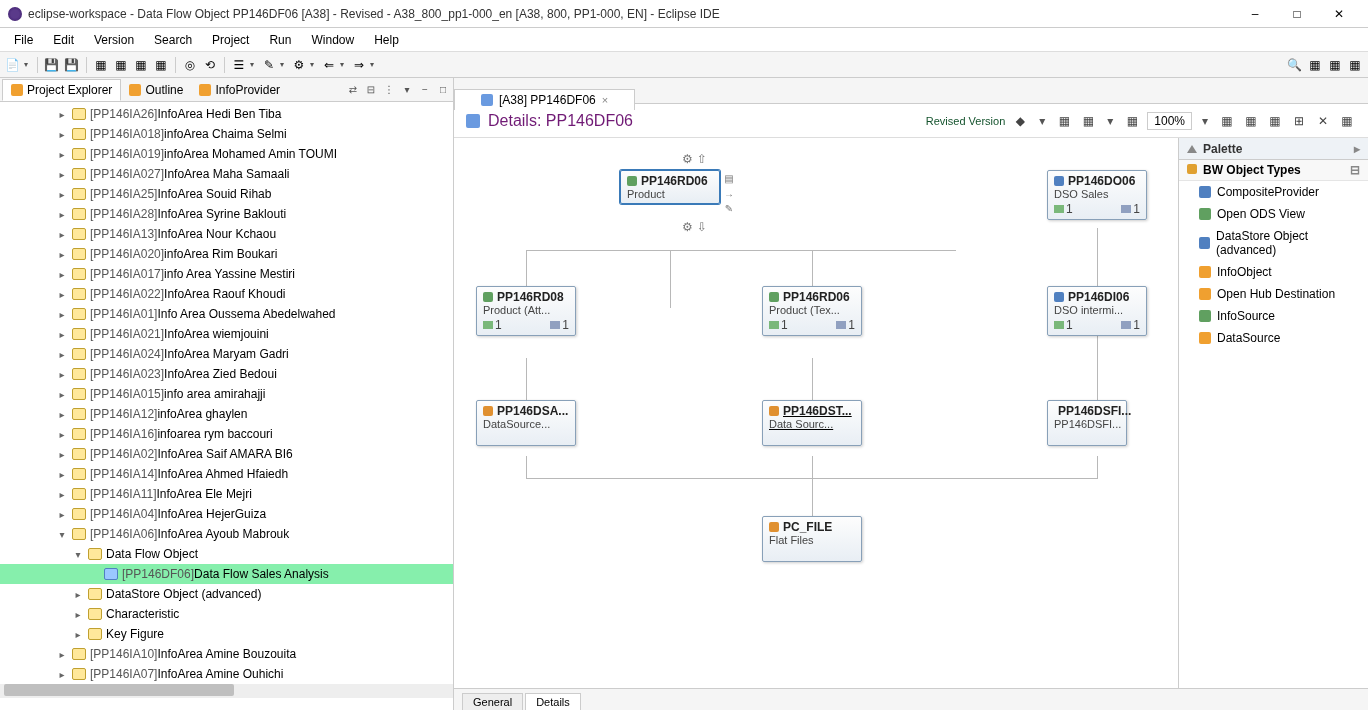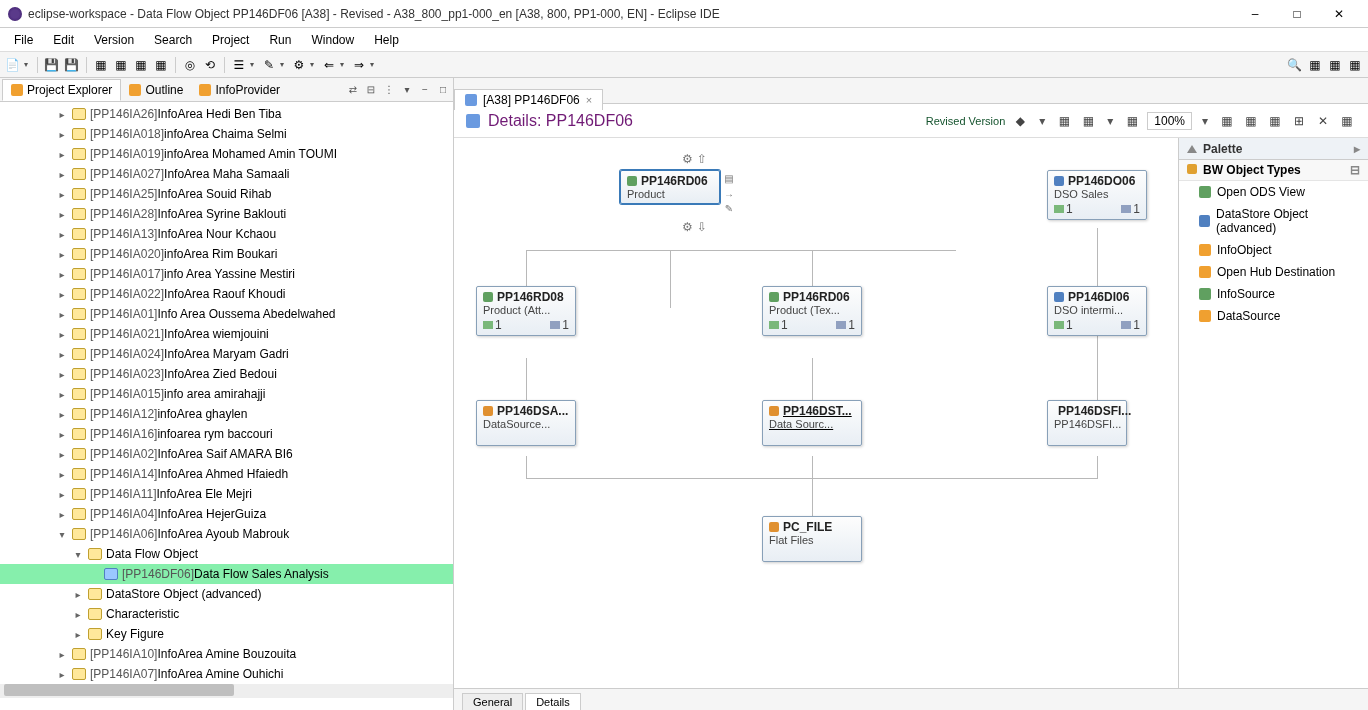--- a/index.html
+++ b/index.html
@@ -43,21 +43,21 @@
 .tree-item .node-icon.folder { background: #ffe89a; border-color: #c0a030; }
 .tree-item .node-icon.obj { background: #9ac8ff; border-color: #5080c0; }
 .tree-item .code { color: #555; }
 .tree-item .label { color: #000; }
 .tree .hscroll-track { position: sticky; bottom: 0; height: 14px; background: #eee; }
 .tree .hscroll-thumb { height: 12px; width: 230px; background: #bfbfbf; margin-left: 4px; border-radius: 2px; }
 
 
 .editor-area { flex: 1; display: flex; flex-direction: column; background: #fff; }
 .editor-tabs { height: 26px; background: #f5f5f5; border-bottom: 1px solid #ccc; display: flex; align-items: center; }
-.editor-tab { background: #fff; border: 1px solid #ccc; border-bottom: none; margin-top: 18px; padding: 3px 10px; display: flex; align-items: center; gap: 6px; }
+.editor-tab { background: #fff; border: 1px solid #ccc; border-bottom: none; margin-top: 18px; padding: 3px 26px; display: flex; align-items: center; gap: 6px; }
 .editor-tab .et-icon { width: 12px; height: 12px; background: #6a9ae0; border-radius: 2px; }
 .editor-tab .close-x { color: #888; font-size: 11px; }
 
 .editor-header { height: 34px; display: flex; align-items: center; padding: 0 12px; border-bottom: 1px solid #ddd; }
 .editor-header .eh-icon { width: 14px; height: 14px; background: #6a9ae0; border-radius: 2px; margin-right: 8px; }
 .editor-header .eh-title { font-size: 16px; color: #701a75; }
 .editor-header .eh-right { margin-left: auto; display: flex; align-items: center; gap: 6px; }
 .eh-right .label { color: #14532d; font-size: 11px; }
 .eh-right .dd { width: 14px; text-align: center; color: #555; }
 .eh-right .tb { width: 18px; height: 18px; display: flex; align-items: center; justify-content: center; color: #444; }
@@ -573,20 +573,24 @@
           <span class="ph-icon"></span>
           <span>Palette</span>
           <span style="margin-left:auto;color:#888;">▸</span>
         </div>
         <div class="palette-group">
           <span><span style="display:inline-block;width:10px;height:10px;background:#e0a030;border-radius:2px;margin-right:6px;"></span><span>BW Object Types</span></span>
           <span style="color:#888;">⊟</span>
         </div>
         <div id="palette-items">
             <div class="palette-item">
+              <span class="pi-icon blue"></span>
+              <span>CompositeProvider</span>
+            </div>
+            <div class="palette-item">
               <span class="pi-icon green"></span>
               <span>Open ODS View</span>
             </div>
             <div class="palette-item">
               <span class="pi-icon blue"></span>
               <span>DataStore Object (advanced)</span>
             </div>
             <div class="palette-item">
               <span class="pi-icon "></span>
               <span>InfoObject</span>

